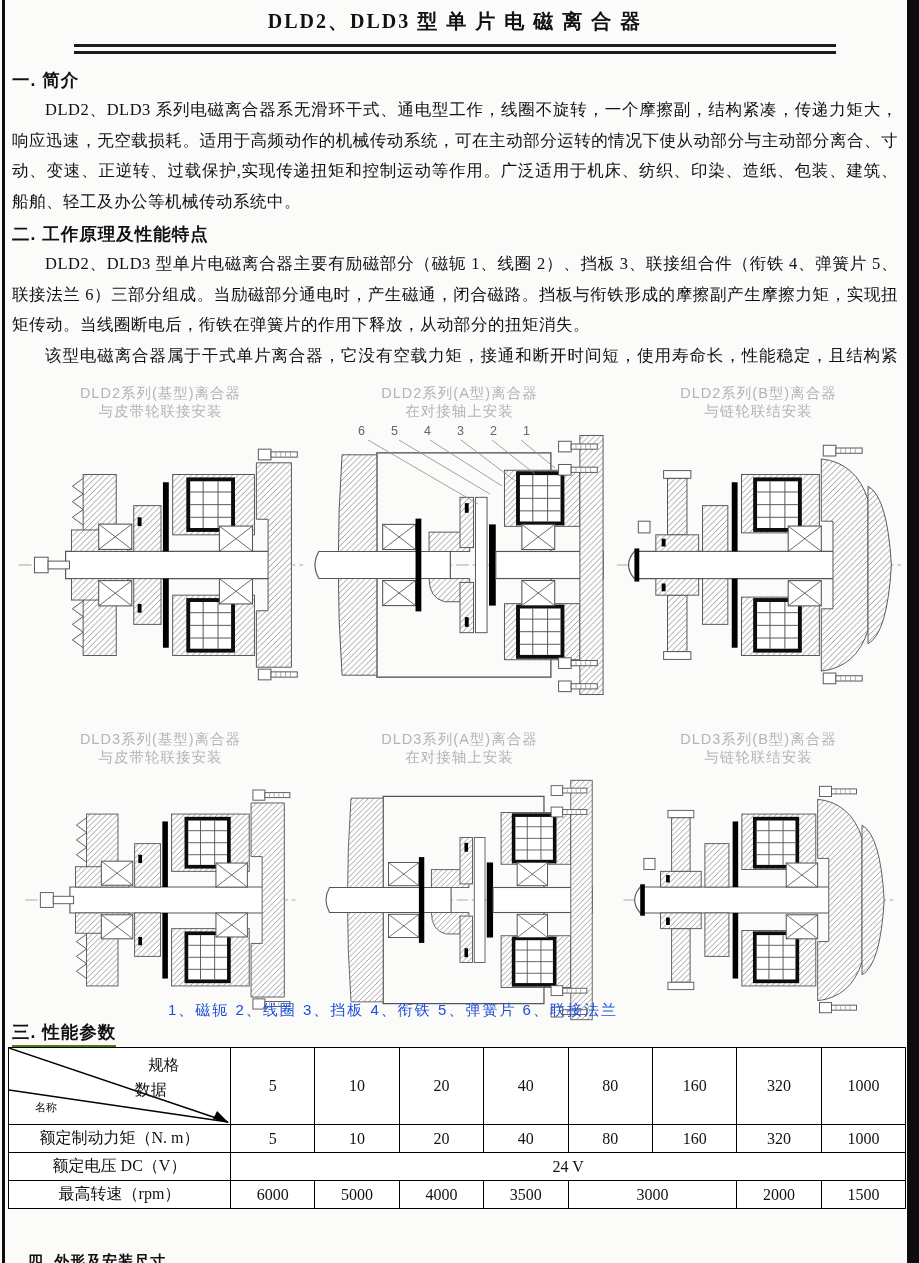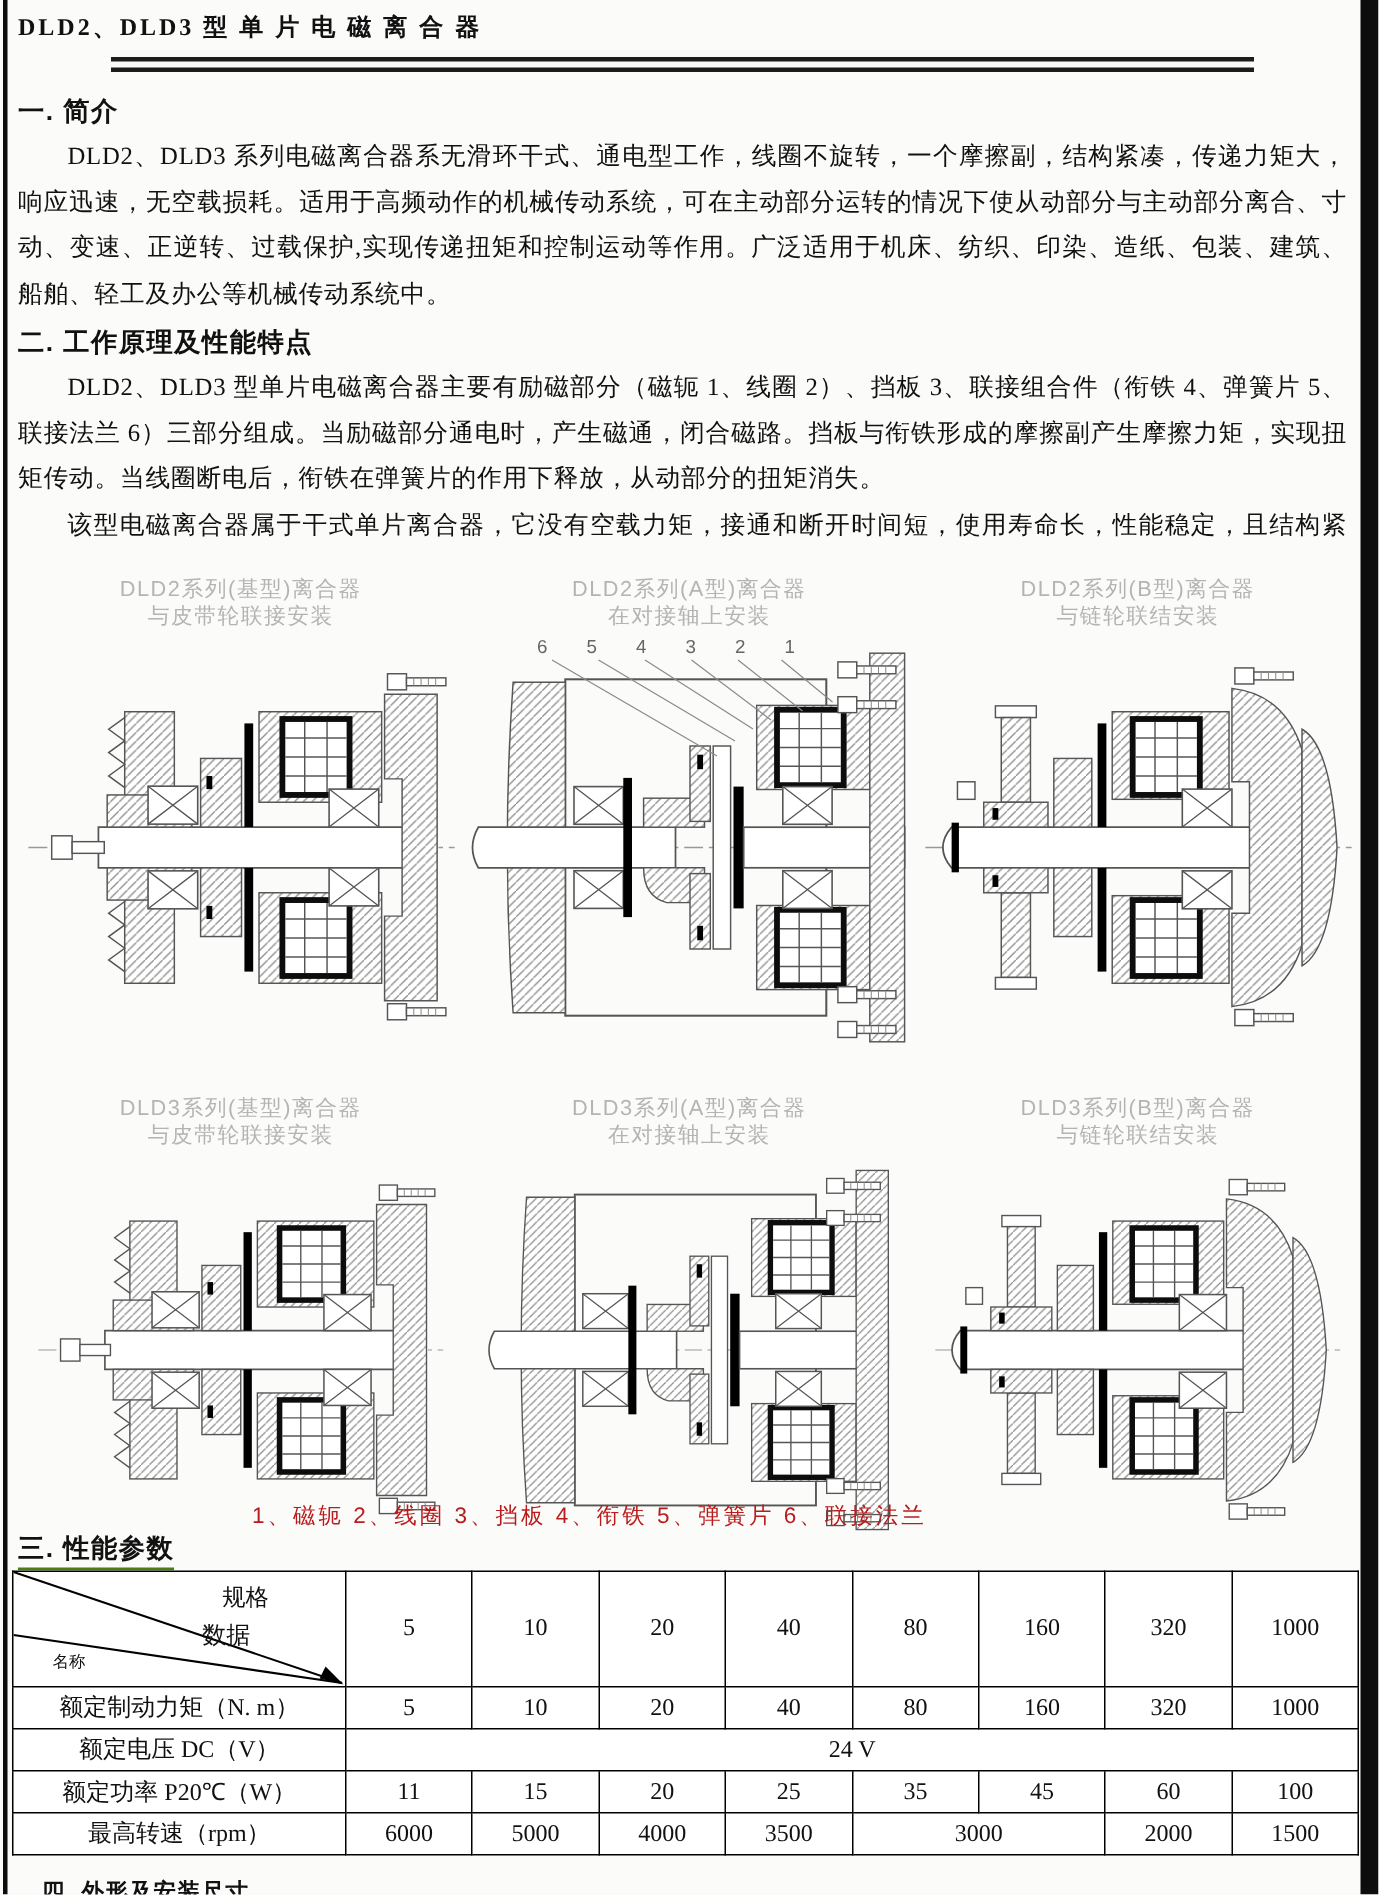--- a/index.html
+++ b/index.html
@@ -8,21 +8,21 @@
     font-family:"Liberation Serif","DejaVu Serif",serif;color:#111;
     overflow:hidden;
   }
   
   .edge-left{position:absolute;left:2px;top:0;width:3px;height:1263px;background:#0d0d0d;}
   .edge-right{position:absolute;left:907px;top:0;width:12px;height:1263px;background:#0d0d0d;}
 
   
   .flow-top{position:absolute;top:6px;left:12px;width:886px;height:358px;overflow:hidden;}
   .doc-title{
-    margin:2px 0 0 0;font-size:16px;font-weight:bold;
+    margin:2px 0 0 0;text-align:center;font-size:20px;font-weight:bold;
     letter-spacing:2px;font-family:"Liberation Serif","DejaVu Serif",serif;
   }
   .title-rule{
     margin:9px 62px 0 62px;height:4px;
     border-top:3.5px solid #1c1c1c;border-bottom:3.5px solid #1c1c1c;
   }
   h2.sec{
     margin:14px 0 3px 0;font-size:17.5px;font-weight:bold;
     font-family:"Liberation Sans","DejaVu Sans",sans-serif;letter-spacing:1px;
   }
@@ -41,21 +41,21 @@
   }
   svg.fig{display:block;}
   .cl{stroke:#999;stroke-width:0.9;stroke-dasharray:13 4 3 4;fill:none;}
   .callouts{
     position:absolute;top:40px;left:48px;width:172px;display:flex;
     justify-content:space-between;font-size:12.5px;color:#666;
     font-family:"Liberation Sans","DejaVu Sans",sans-serif;z-index:3;
   }
   .callout-lines{position:absolute;top:52px;left:40px;z-index:2;}
   .legend{
-    position:absolute;top:1001px;left:168px;color:#b91c1c;font-size:15px;
+    position:absolute;top:1001px;left:168px;color:#1d4ed8;font-size:15px;
     font-family:"Liberation Sans","DejaVu Sans",sans-serif;letter-spacing:2px;
   }
   
   .h-s3{
     position:absolute;top:1020px;left:12px;margin:0;font-size:17.5px;font-weight:bold;
     font-family:"Liberation Sans","DejaVu Sans",sans-serif;letter-spacing:1px;
     border-bottom:2px solid #4d7c0f;padding-bottom:1px;
   }
   table.perf{
     position:absolute;top:1047px;left:8px;width:897px;table-layout:fixed;
@@ -316,31 +316,20 @@
     <td>80</td>
     <td>160</td>
     <td>320</td>
     <td>1000</td>
   </tr>
   <tr>
     <td class="lbl">额定电压 DC（V）</td>
     <td colspan="8">24 V</td>
   </tr>
   <tr>
-    <td class="lbl">额定功率 P20℃（W）</td>
-    <td>11</td>
-    <td>15</td>
-    <td>20</td>
-    <td>25</td>
-    <td>35</td>
-    <td>45</td>
-    <td>60</td>
-    <td>100</td>
-  </tr>
-  <tr>
     <td class="lbl">最高转速（rpm）</td>
     <td>6000</td>
     <td>5000</td>
     <td>4000</td>
     <td>3500</td>
     <td colspan="2">3000</td>
     <td>2000</td>
     <td>1500</td>
   </tr>
 </tbody>

